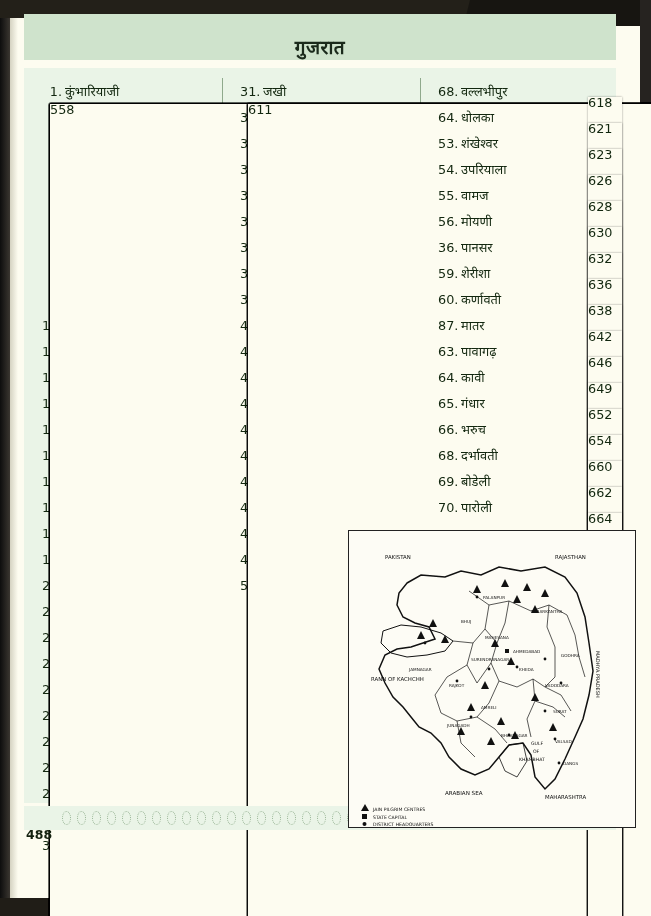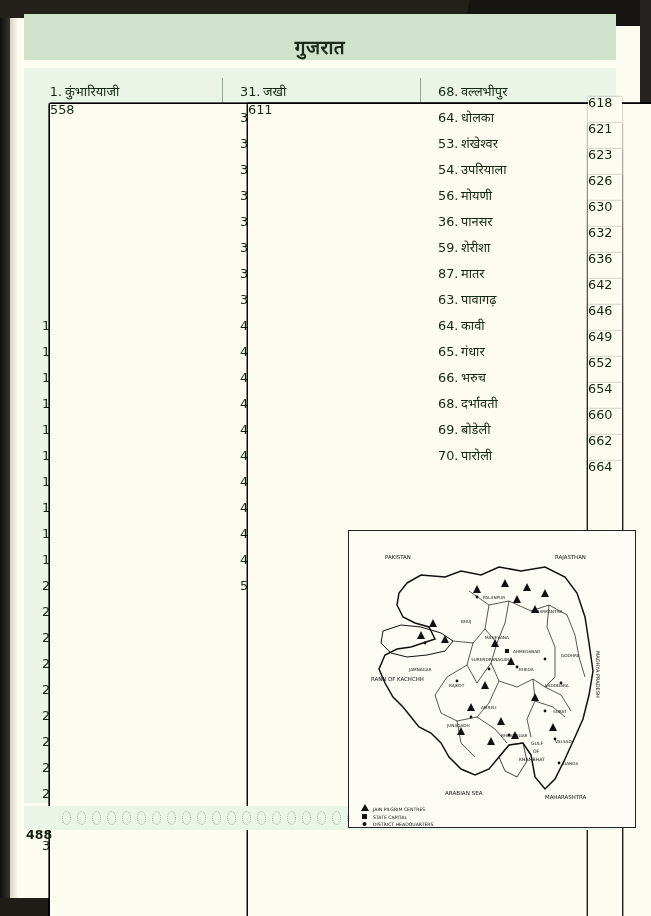--- a/index.html
+++ b/index.html
@@ -429,33 +429,43 @@
           <span class="num">53.</span>
           <span class="name">शंखेश्वर</span>
           <span class="page">623</span>
         </div>
         <div class="entry">
           <span class="num">54.</span>
           <span class="name">उपरियाला</span>
           <span class="page">626</span>
         </div>
         <div class="entry">
+          <span class="num">55.</span>
+          <span class="name">वामज</span>
+          <span class="page">628</span>
+        </div>
+        <div class="entry">
           <span class="num">56.</span>
           <span class="name">मोयणी</span>
           <span class="page">630</span>
         </div>
         <div class="entry">
           <span class="num">36.</span>
           <span class="name">पानसर</span>
           <span class="page">632</span>
         </div>
         <div class="entry">
           <span class="num">59.</span>
           <span class="name">शेरीशा</span>
           <span class="page">636</span>
+        </div>
+        <div class="entry">
+          <span class="num">60.</span>
+          <span class="name">कर्णावती</span>
+          <span class="page">638</span>
         </div>
         <div class="entry">
           <span class="num">87.</span>
           <span class="name">मातर</span>
           <span class="page">642</span>
         </div>
         <div class="entry">
           <span class="num">63.</span>
           <span class="name">पावागढ़</span>
           <span class="page">646</span>

